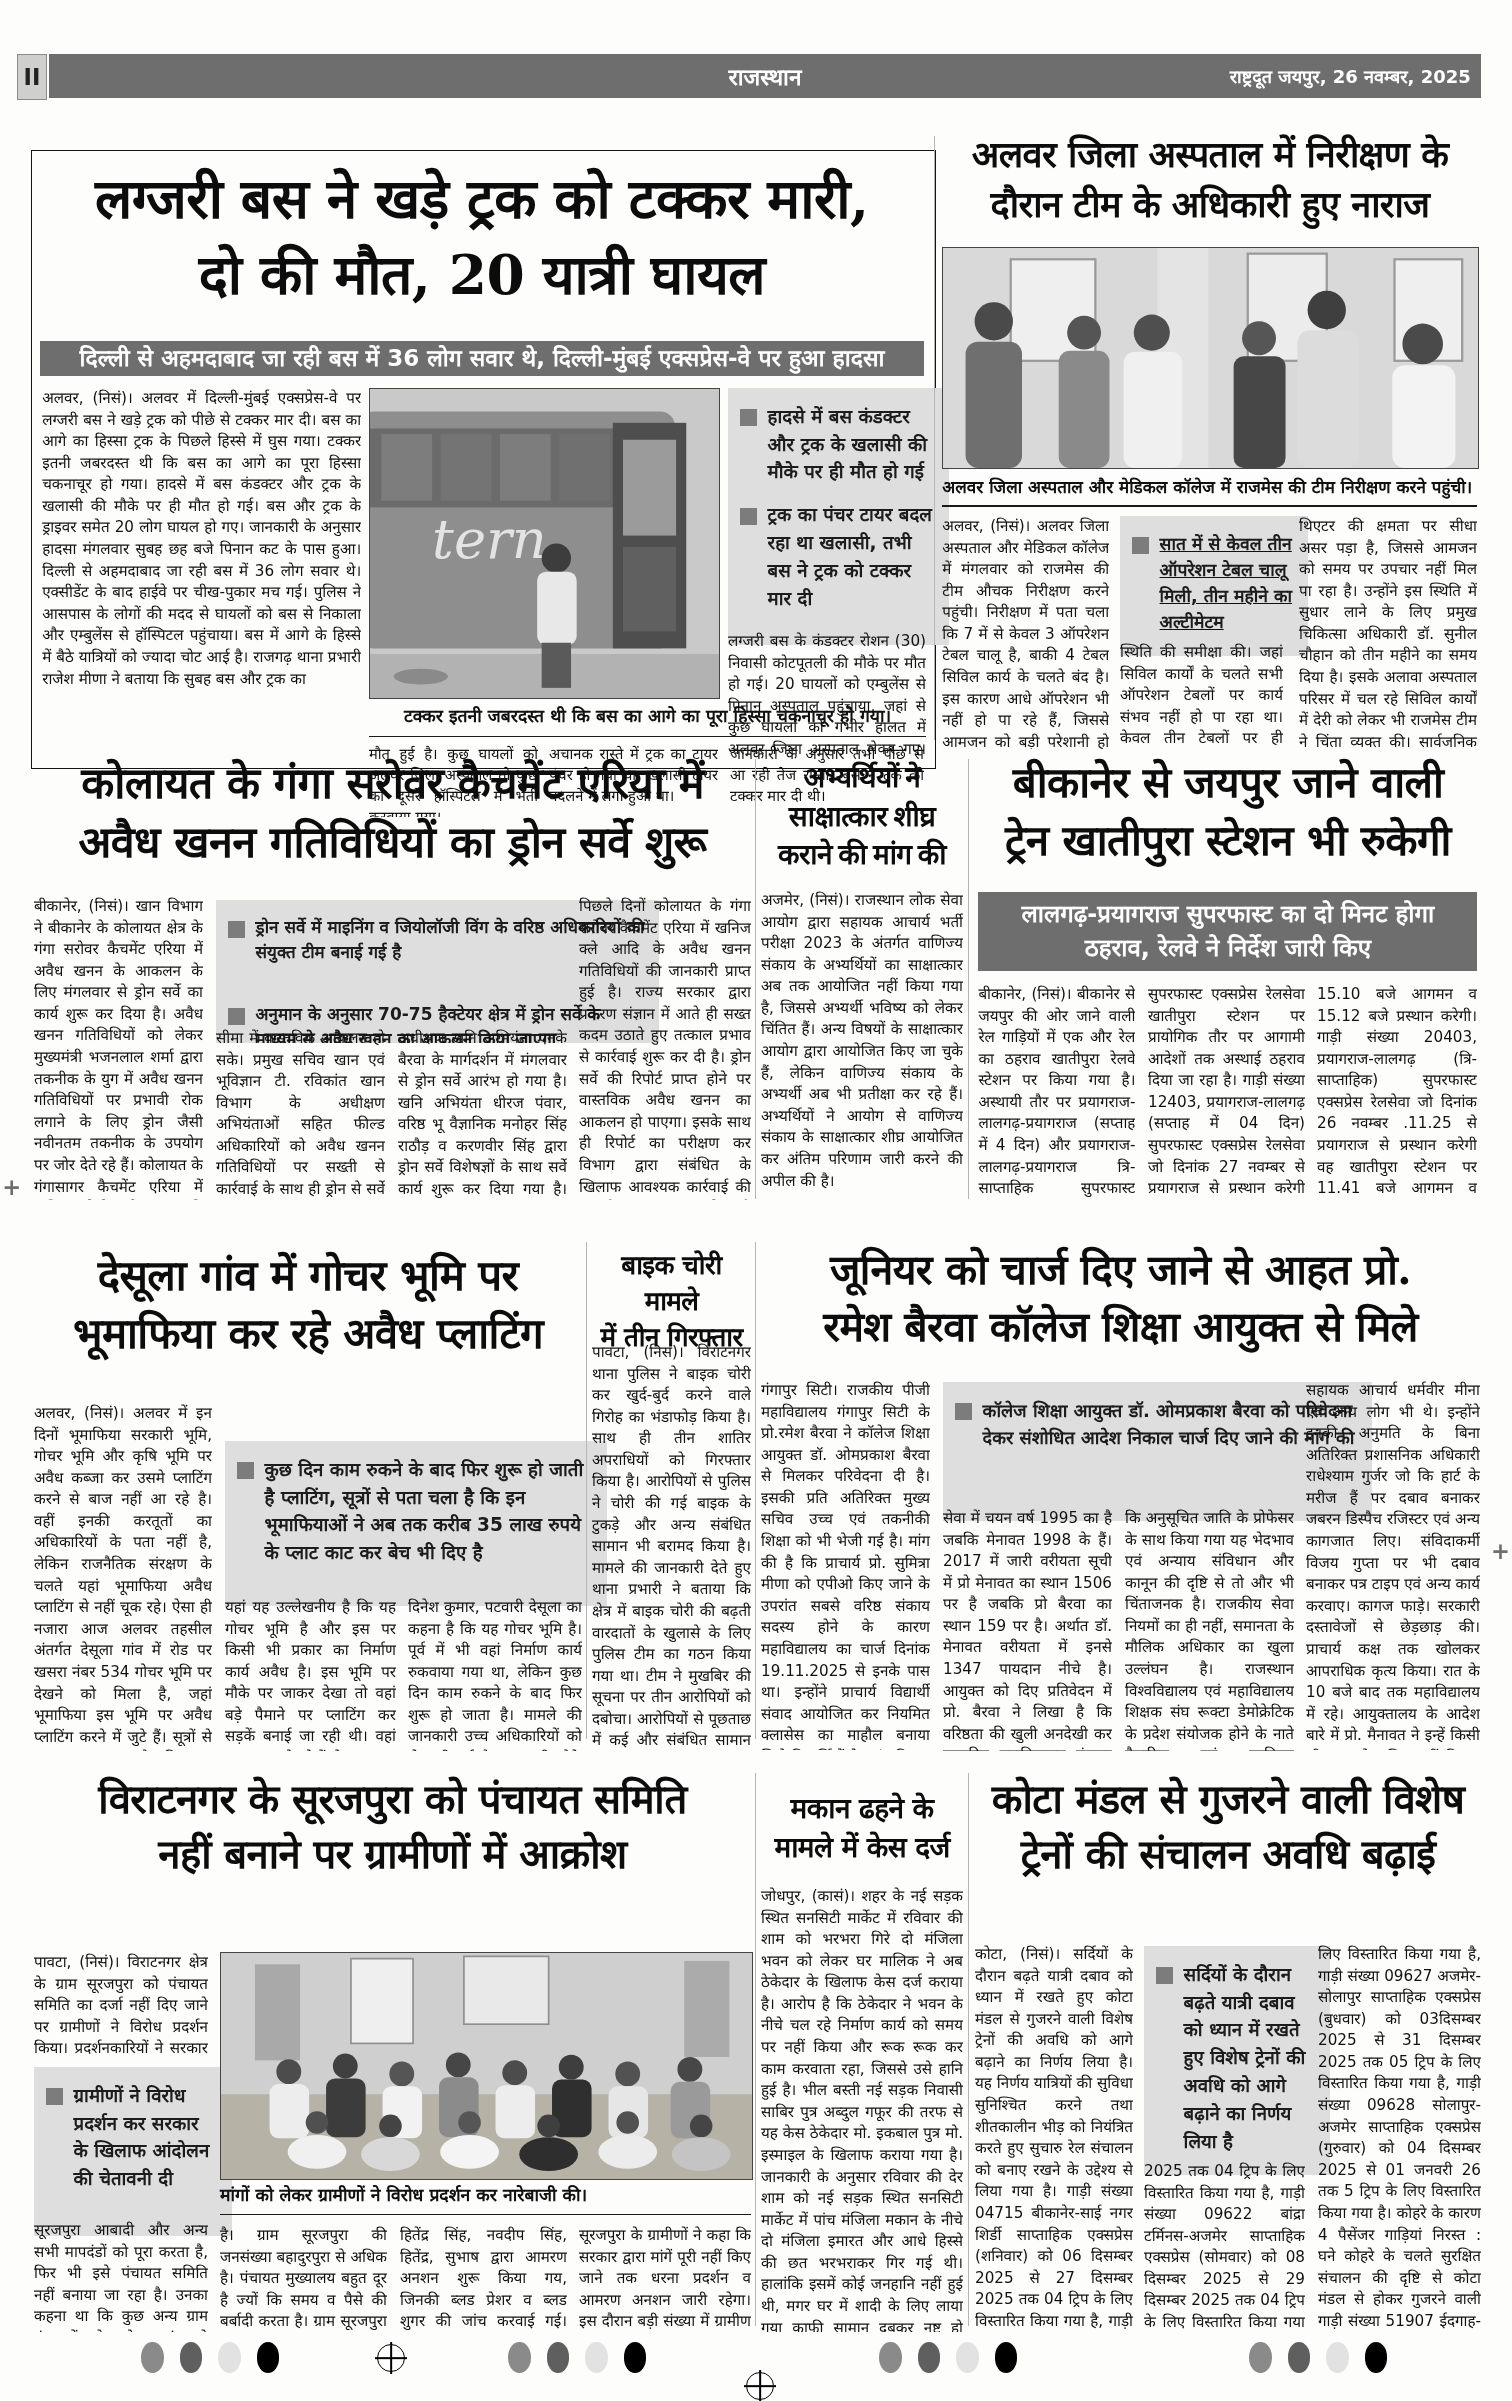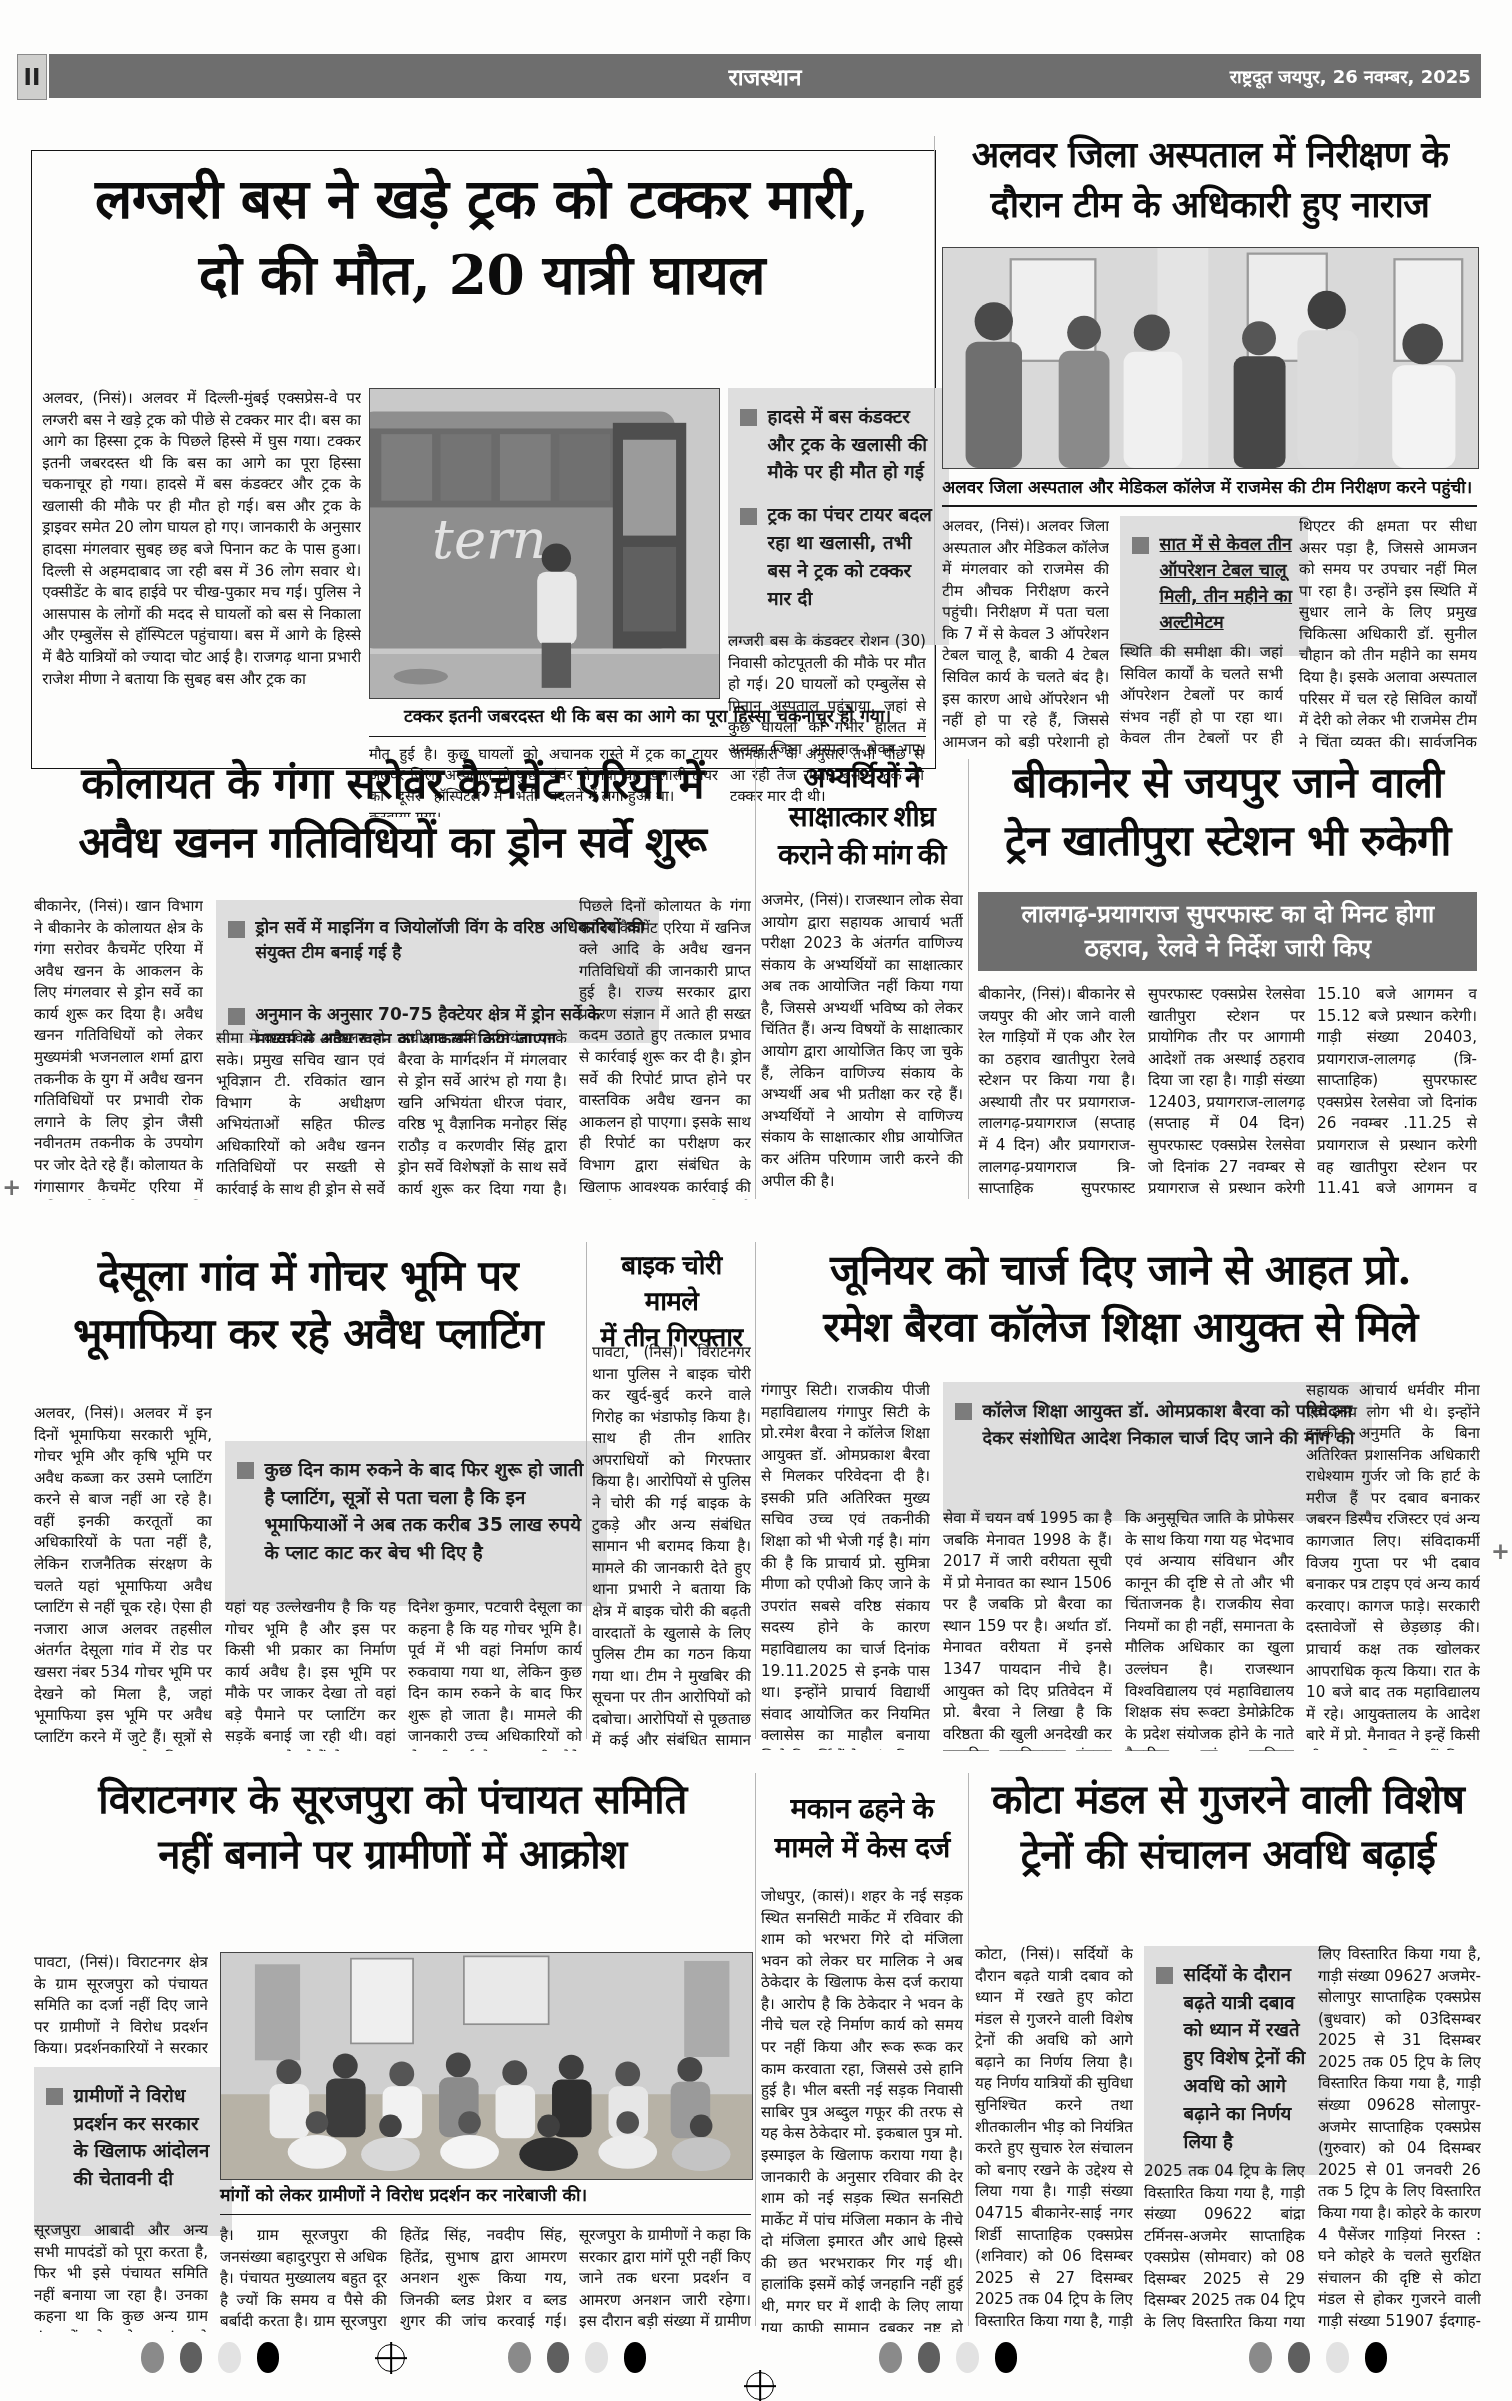--- a/index.html
+++ b/index.html
@@ -47,20 +47,21 @@
   <div class="abs masthead-bar" style="left:49px;top:54px;width:1432px;height:44px;">
     <div class="sec">राजस्थान</div>
     <div class="date">राष्ट्रदूत जयपुर, 26 नवम्बर, 2025</div>
   </div>
 
   <div class="abs" style="left:31px;top:128px;width:903px;height:617px;border:1.7px solid #141414;margin-top:22px;">
     <div class="headline abs" style="left:6.8px;top:10.2px;width:886px;font-size:55px;">
       <div>लग्जरी बस ने खड़े ट्रक को टक्कर मारी,</div>
       <div>दो की मौत, 20 यात्री घायल</div>
     </div>
+    <div class="subbar abs" style="left:8px;top:190px;width:884px;height:35px;font-size:23px;">दिल्ली से अहमदाबाद जा रही बस में 36 लोग सवार थे, दिल्ली-मुंबई एक्सप्रेस-वे पर हुआ हादसा</div>
 
     <div class="body-col abs" style="left:10.2px;top:237px;width:319px;height:367px;">अलवर, (निसं)। अलवर में दिल्ली-मुंबई एक्सप्रेस-वे पर लग्जरी बस ने खड़े ट्रक को पीछे से टक्कर मार दी। बस का आगे का हिस्सा ट्रक के पिछले हिस्से में घुस गया। टक्कर इतनी जबरदस्त थी कि बस का आगे का पूरा हिस्सा चकनाचूर हो गया। हादसे में बस कंडक्टर और ट्रक के खलासी की मौके पर ही मौत हो गई। बस और ट्रक के ड्राइवर समेत 20 लोग घायल हो गए। जानकारी के अनुसार हादसा मंगलवार सुबह छह बजे पिनान कट के पास हुआ। दिल्ली से अहमदाबाद जा रही बस में 36 लोग सवार थे। एक्सीडेंट के बाद हाईवे पर चीख-पुकार मच गई। पुलिस ने आसपास के लोगों की मदद से घायलों को बस से निकाला और एम्बुलेंस से हॉस्पिटल पहुंचाया। बस में आगे के हिस्से में बैठे यात्रियों को ज्यादा चोट आई है। राजगढ़ थाना प्रभारी राजेश मीणा ने बताया कि सुबह बस और ट्रक का</div>
 
     <div class="photo-frame abs" style="left:337px;top:237px;width:349px;height:309px;">
       <svg width="349" height="309" viewBox="0 0 618 548" preserveAspectRatio="none">
         <rect width="618" height="548" fill="#c9c9c9"></rect>
         <rect y="470" width="618" height="78" fill="#b2b2b2"></rect>
         <rect x="-20" y="40" width="560" height="420" rx="26" fill="#8e8e8e"></rect>
         <rect x="0" y="70" width="500" height="140" fill="#6b6b6b"></rect>
         <rect x="20" y="80" width="90" height="118" fill="#7d7d7d"></rect>

